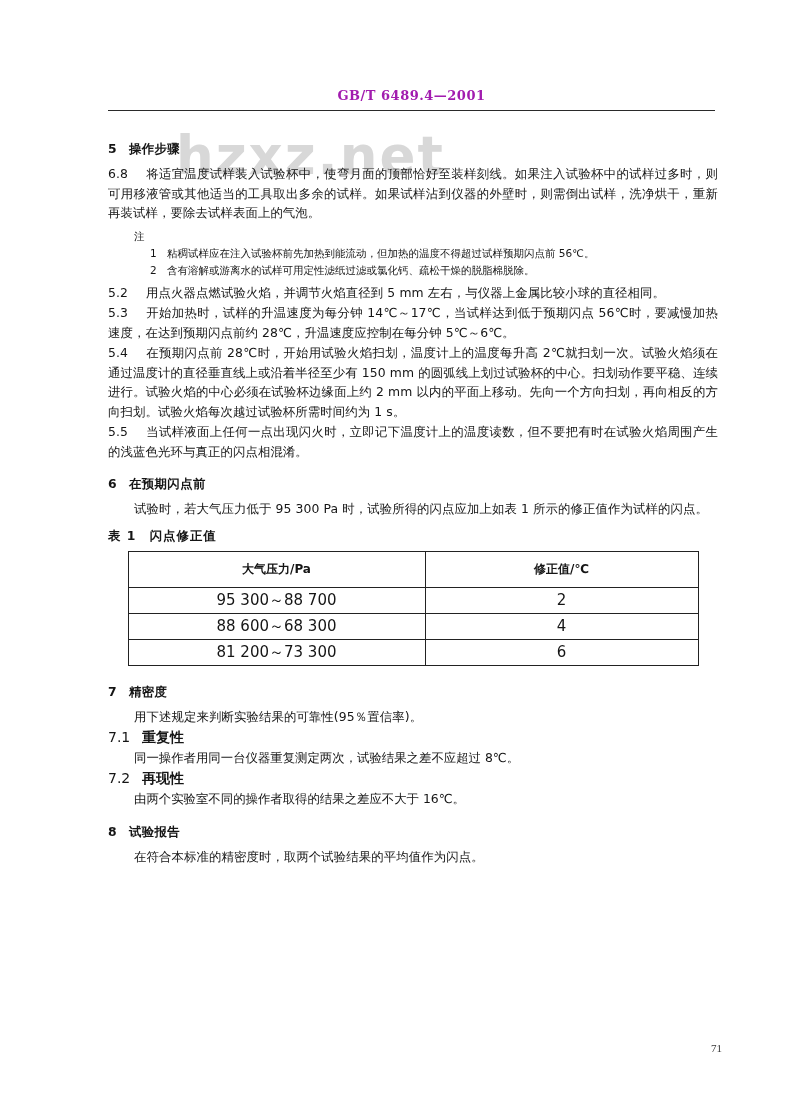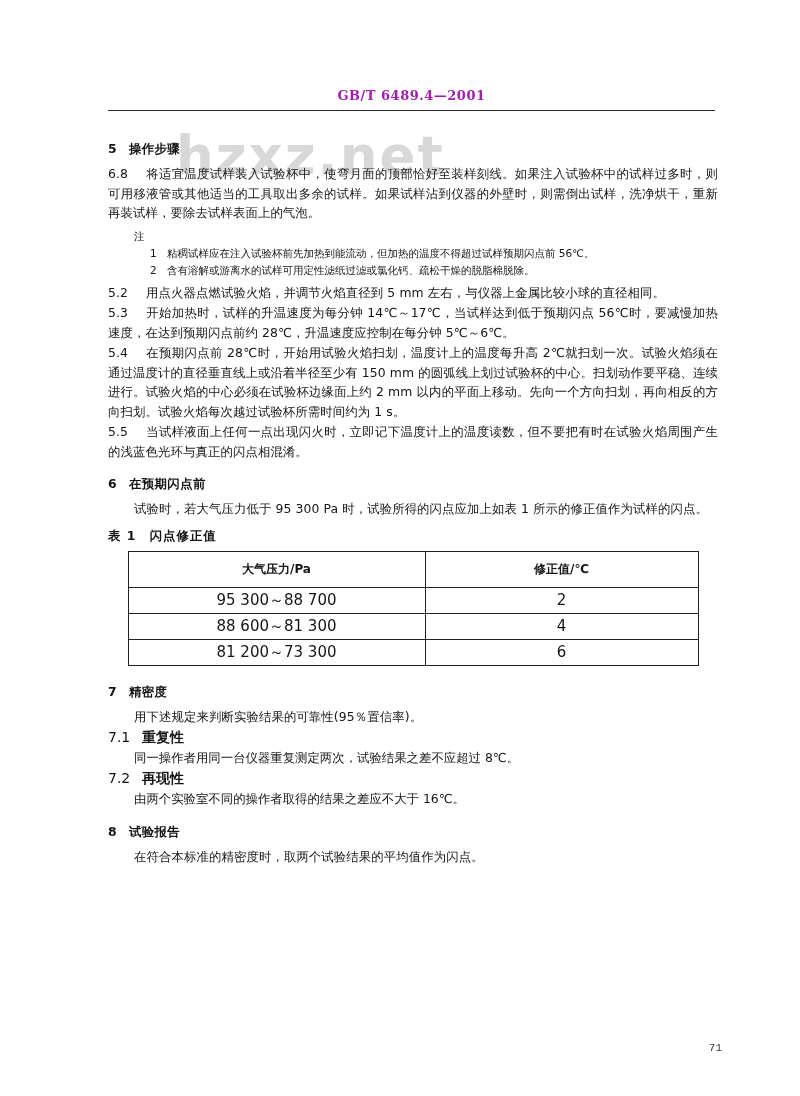--- a/index.html
+++ b/index.html
@@ -177,21 +177,21 @@
   table.data-table col.c1 { width: 297px; }
   table.data-table col.c2 { width: 273px; }
 
   
   .page-number {
     position: absolute;
     right: 78px;
     bottom: 42px;
     font-size: 11px;
     color: #3a3a3a;
-    font-family: Liberation Mono, monospace;
+    font-family: Liberation Serif, serif;
     z-index: 2;
   }
 </style>
 </head>
 <body>
 
 <div class="page">
 
   <div class="watermark">hzxz.net</div>
 
@@ -255,21 +255,21 @@
           <th>大气压力/Pa</th>
           <th>修正值/℃</th>
         </tr>
       </thead>
       <tbody>
         <tr>
           <td>95 300～88 700</td>
           <td>2</td>
         </tr>
         <tr>
-          <td>88 600～81 300</td>
+          <td>88 600～68 300</td>
           <td>4</td>
         </tr>
         <tr>
           <td>81 200～73 300</td>
           <td>6</td>
         </tr>
       </tbody>
     </table>
 
     <div class="gap-lg"></div>

